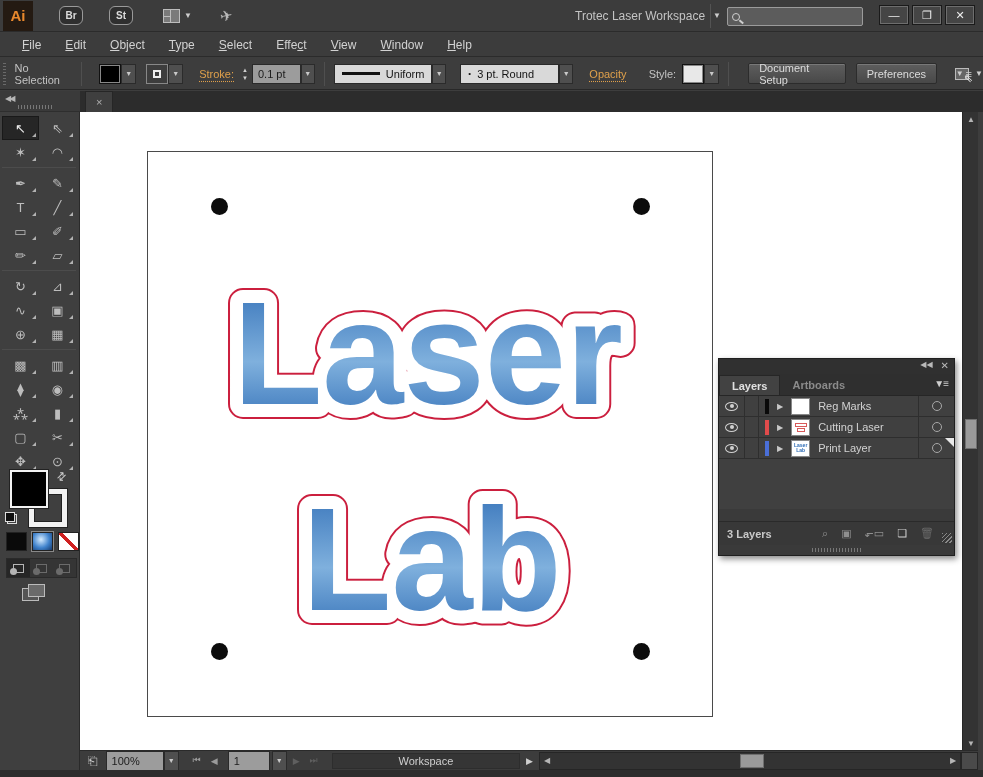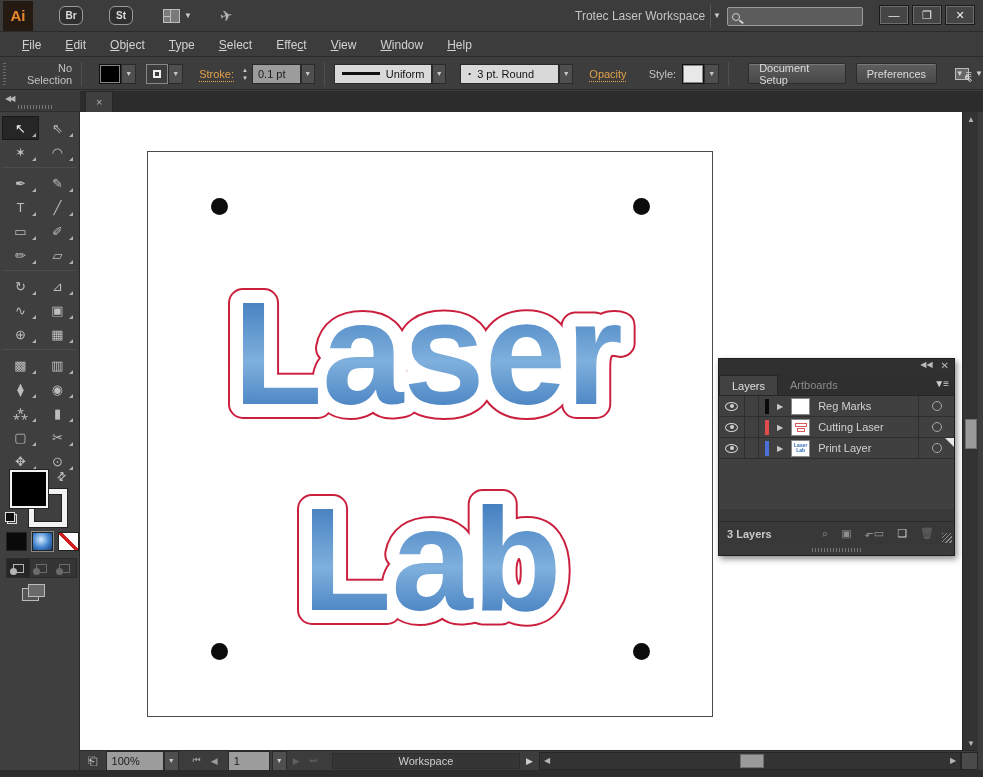--- a/index.html
+++ b/index.html
@@ -26,21 +26,21 @@
   .win-btn { width:30px; height:20px; background:#454545; border:1px solid #1a1a1a; box-shadow:inset 0 0 0 1px #6e6e6e; color:#eee; font-size:11px; display:flex; align-items:center; justify-content:center; }
 
   
   .menubar { position:absolute; left:0; top:33px; width:983px; height:24px; background:#3c3c3c; border-bottom:1px solid #2b2b2b; display:flex; align-items:center; padding-left:10px; }
   .menu-item { padding:3px 12px; color:#d2d2d2; font-size:12px; }
   .menu-item u { text-decoration:underline; }
 
   
   .controlbar { position:absolute; left:0; top:58px; width:983px; height:32px; background:#3d3d3d; border-bottom:1px solid #282828; display:flex; align-items:center; }
   .grip-v { width:5px; height:22px; margin-left:2px; background-image:repeating-linear-gradient(#6a6a6a 0 1px, transparent 1px 3px); background-size:3px 100%; background-repeat:no-repeat; background-position:1px 0; }
-  .cb-label { color:#c3c3c3; font-size:11px;text-align:right; }
+  .cb-label { color:#c3c3c3; font-size:11px; }
   .cb-sep { width:1px; height:24px; background:#2a2a2a; border-right:1px solid #4f4f4f; margin:0 9px; }
   .swatch-group { display:flex; align-items:center; margin-left:8px; }
   .fill-swatch { width:22px; height:20px; background:#000; border:1px solid #111; box-shadow:inset 0 0 0 1px #888; }
   .stroke-swatch { width:22px; height:20px; background:#3d3d3d; border:1px solid #888; display:flex; align-items:center; justify-content:center; }
   .stroke-swatch i { width:8px; height:8px; border:2px solid #eee; display:block; }
   .ddbtn { width:15px; height:20px; background:#4f4f4f; border:1px solid #2b2b2b; color:#c9c9c9; font-size:7px; display:flex; align-items:center; justify-content:center; }
   .link-label { color:#dfa04b; font-size:11px; text-decoration:underline dotted; text-underline-offset:3px; }
   .stepper { display:flex; flex-direction:column; margin-left:6px; margin-right:2px; }
   .stepper span { font-size:6px; color:#cfcfcf; line-height:6px; padding:1px 2px; }
   .inset-field { height:20px; background:#9c9c9c; color:#1c1c1c; border:1px solid #2a2a2a; font-size:11px; display:flex; align-items:center; padding:0 5px; }
@@ -95,21 +95,21 @@
   .canvas { position:absolute; left:80px; top:112px; width:882px; height:638px; background:#ffffff; overflow:hidden; }
   .artboard { position:absolute; left:67px; top:39px; width:566px; height:566px; background:#fff; border:1px solid #4a4a4a; }
   .regdot { position:absolute; width:17px; height:17px; border-radius:50%; background:#0c0c0c; }
   .canvas svg { position:absolute; left:0; top:0; }
 
   
   .layerspanel { position:absolute; left:718px; top:358px; width:237px; height:198px; background:#3a3a3a; border:1px solid #1f1f1f; box-shadow:2px 3px 6px rgba(0,0,0,.45); }
   .lp-header { height:15px; background:#303030; position:relative; }
   .lp-header .hicons { position:absolute; right:5px; top:1px; color:#b9b9b9; font-size:8px; display:flex; gap:8px; }
   .lp-tabs { height:22px; background:#2f2f2f; display:flex; align-items:flex-end; position:relative; border-bottom:1px solid #262626; }
-  .lp-tab { height:20px; padding:0 12px; display:flex; align-items:center; font-size:11px; font-weight:normal; }
+  .lp-tab { height:20px; padding:0 12px; display:flex; align-items:center; font-size:11px; font-weight:bold; }
   .lp-tab.active { background:#424242; color:#e0e0e0; border:1px solid #262626; border-bottom:none; }
   .lp-tab.inactive { color:#8b8b8b; }
   .lp-flyout { position:absolute; right:6px; top:4px; color:#cfcfcf; font-size:10px; letter-spacing:-1px; }
   .lp-rows { background:#404040; height:113px; }
   .lp-row { height:21px; display:flex; align-items:center; border-bottom:1px solid #2e2e2e; position:relative; }
   .lp-eye-cell { width:26px; height:100%; display:flex; align-items:center; justify-content:center; border-right:1px solid #2e2e2e; }
   .eye { width:13px; height:9px; border:1px solid #d0d0d0; border-radius:50%; position:relative; }
   .eye::after { content:''; position:absolute; left:3.5px; top:1.5px; width:4px; height:4px; border-radius:50%; background:#d0d0d0; }
   .lp-spacer { width:14px; height:100%; border-right:1px solid #2e2e2e; }
   .colorbar { width:4px; height:15px; margin-left:6px; }

